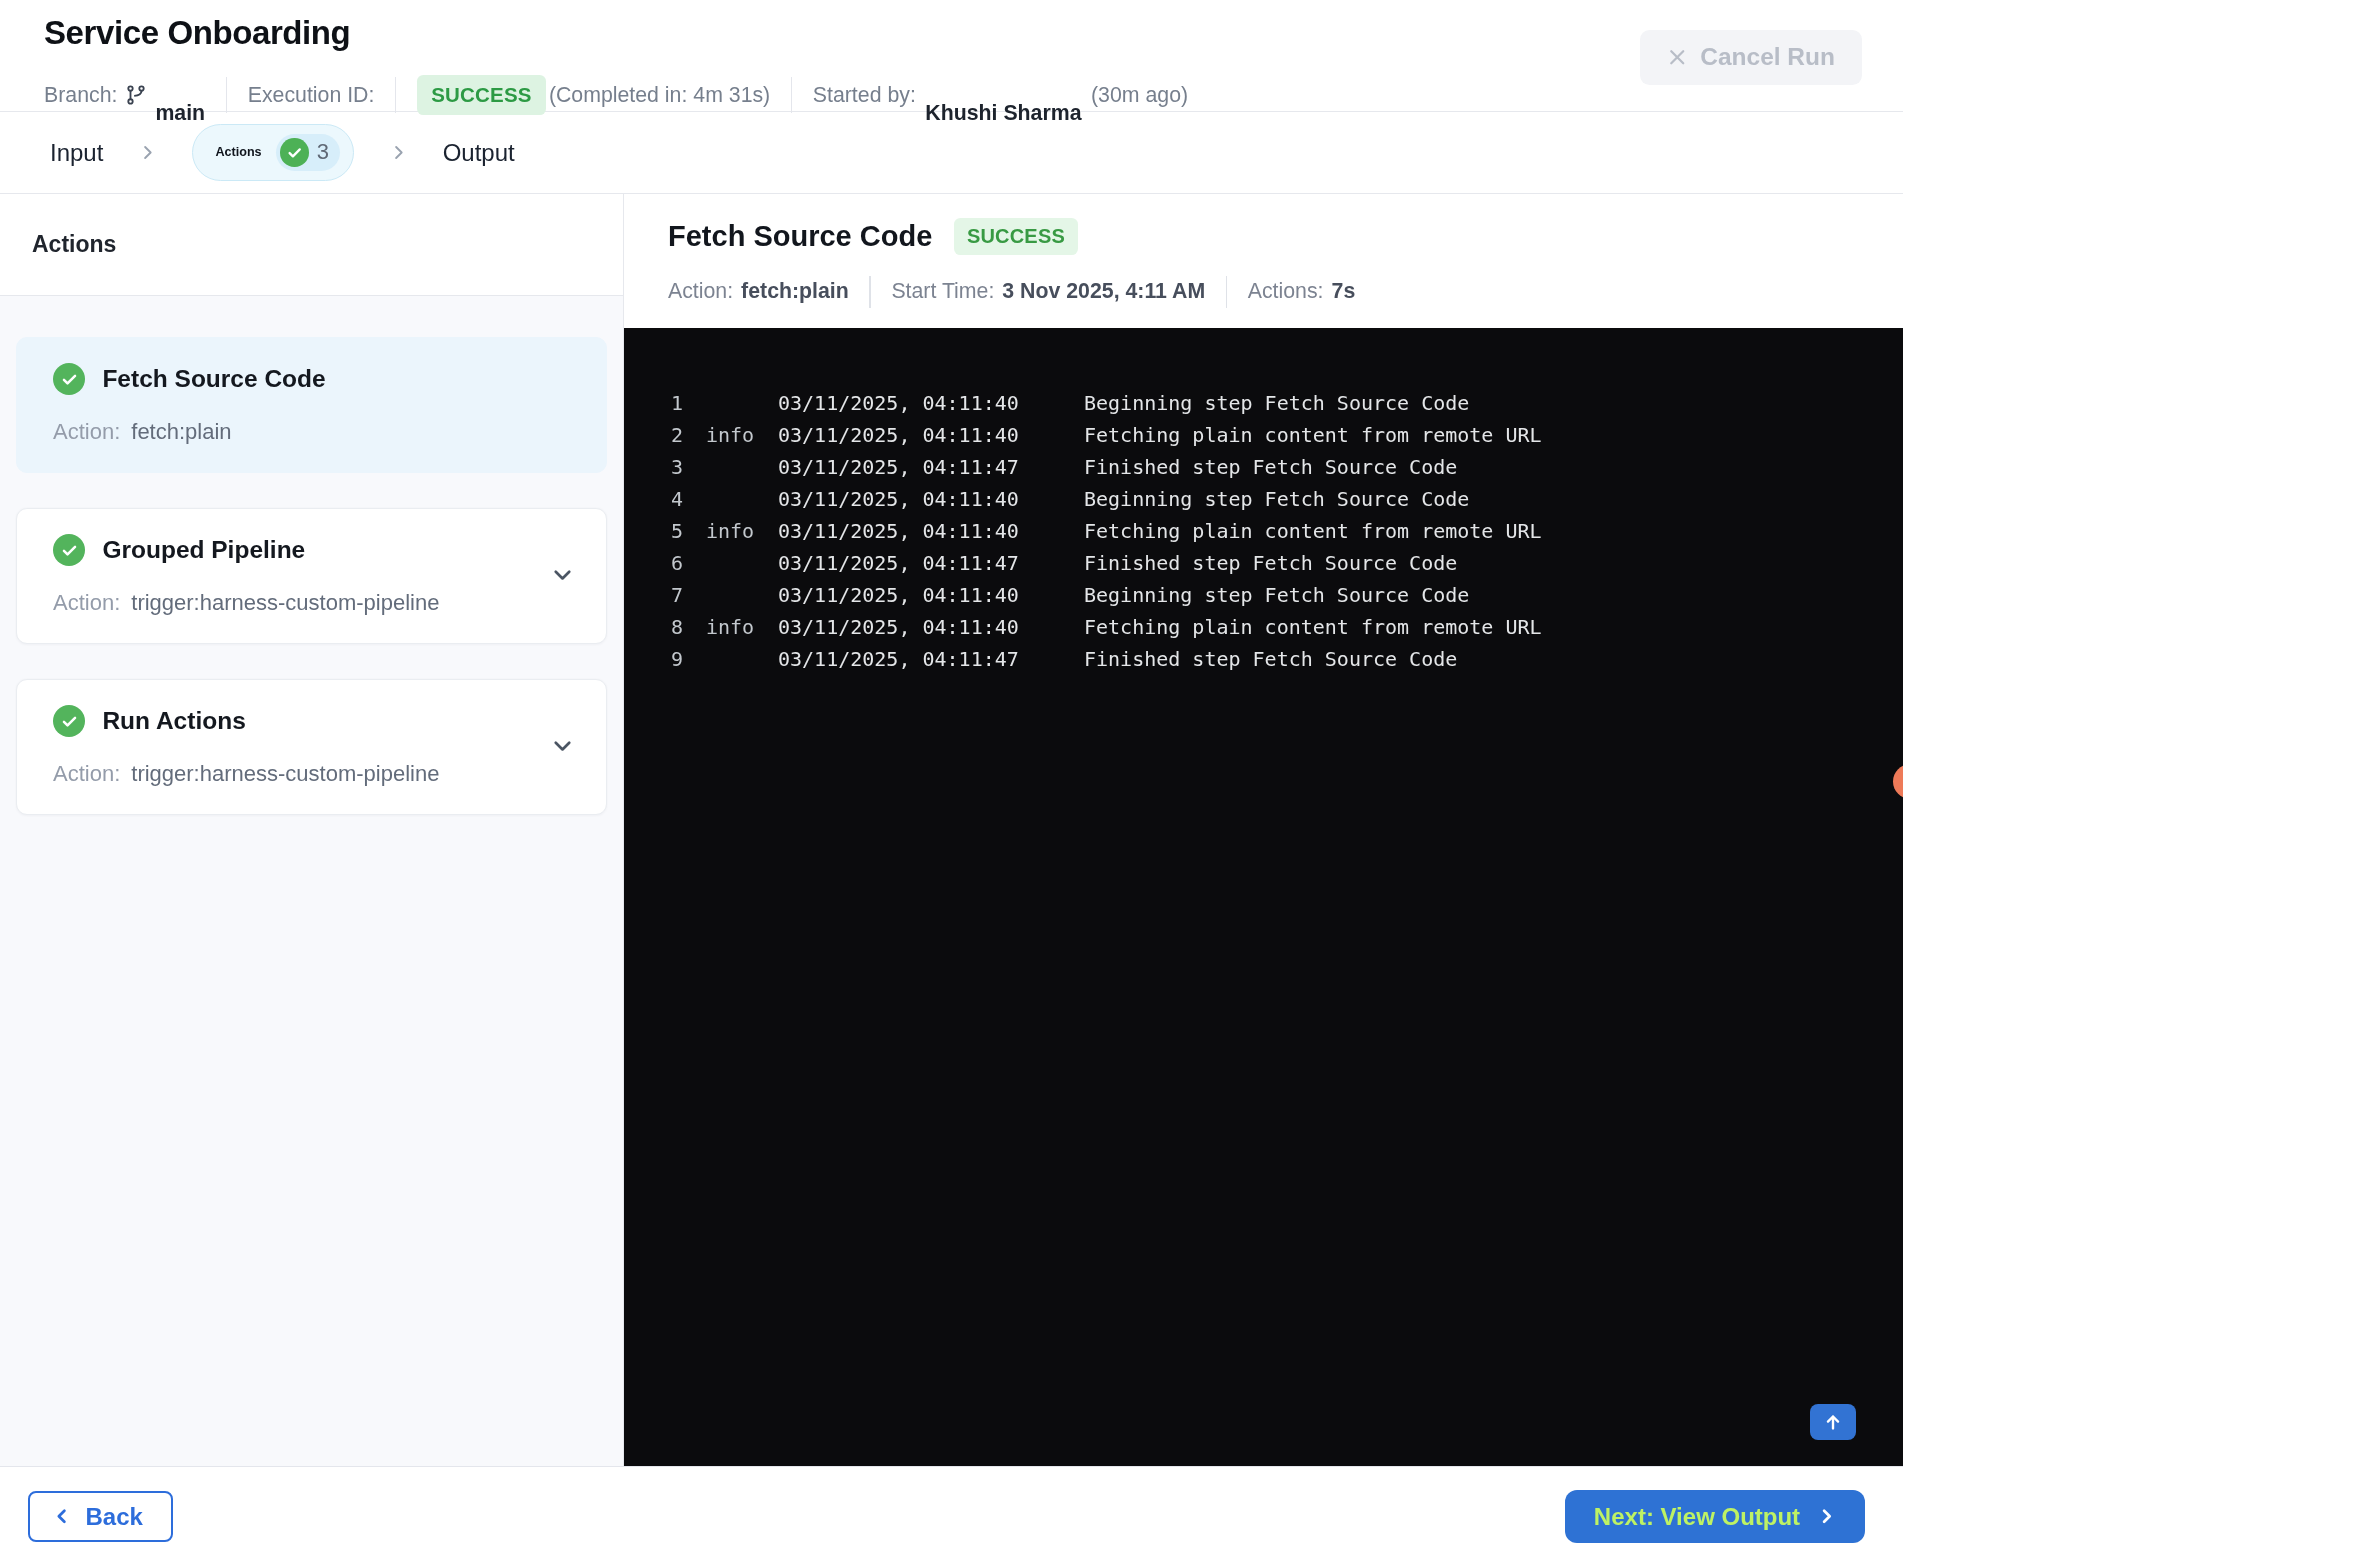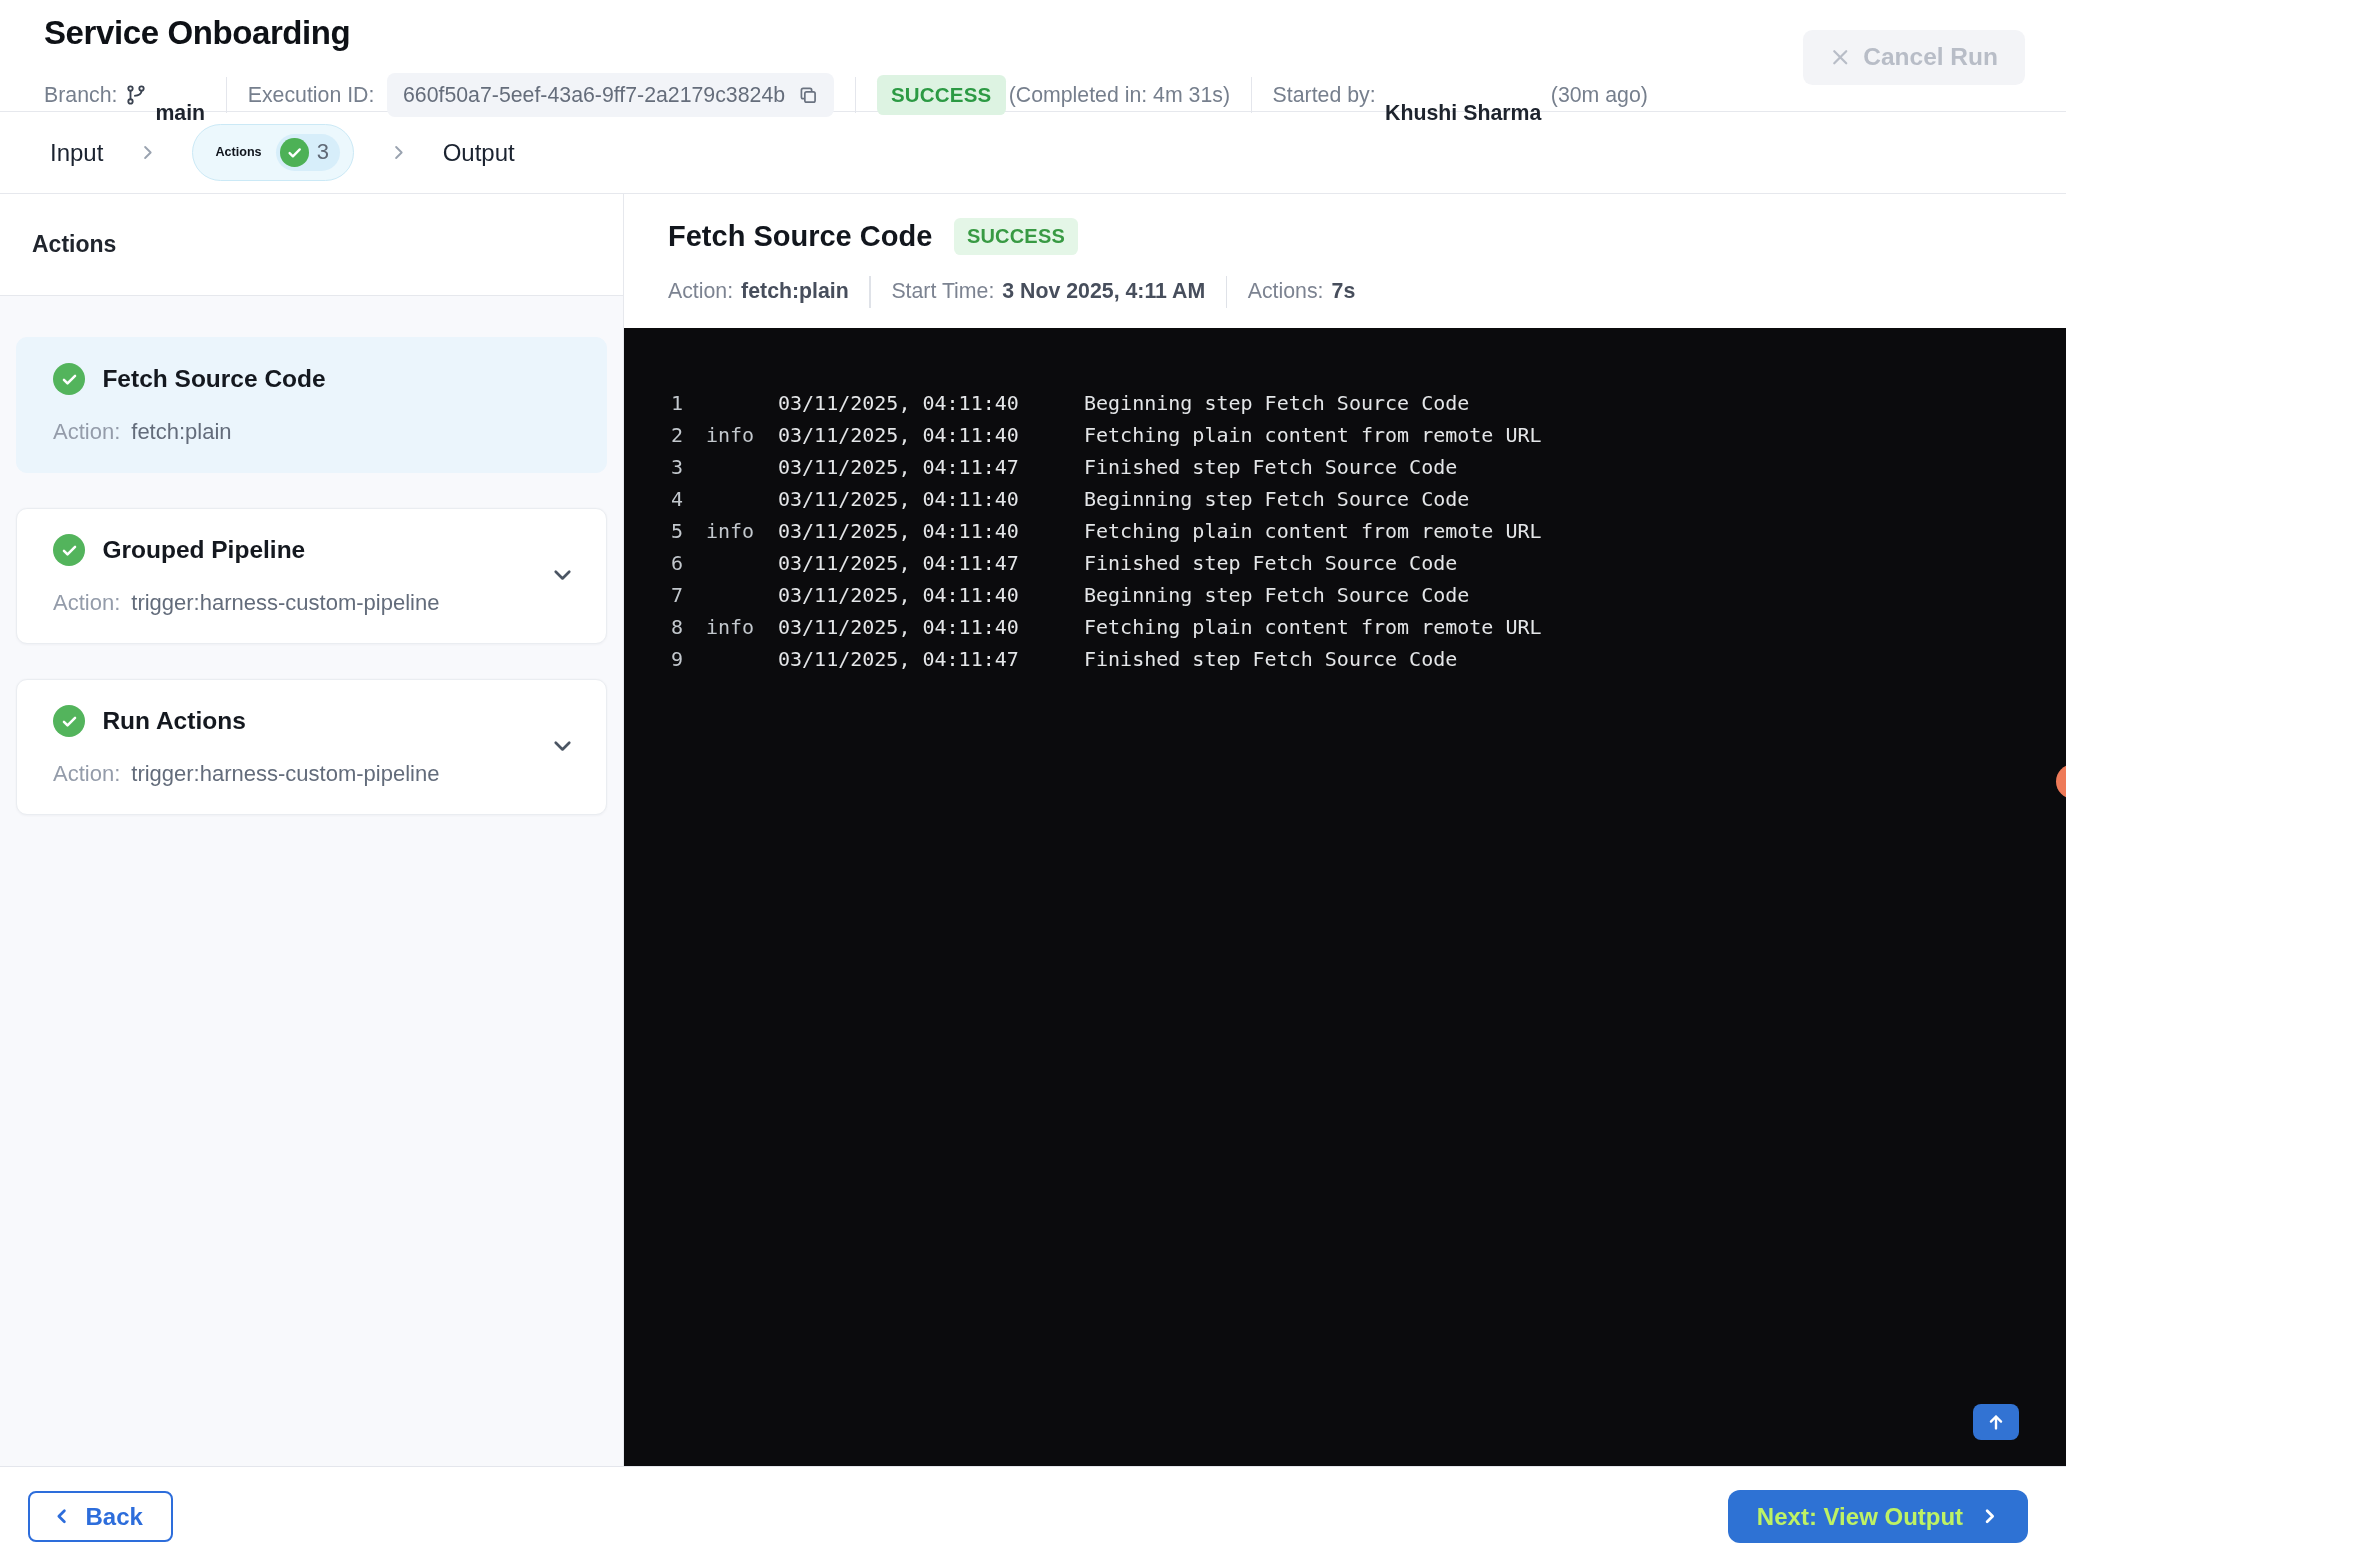--- a/index.html
+++ b/index.html
@@ -1,18 +1,18 @@
 <!DOCTYPE html>
 <html style="font-size:12.6px"><head>
 <meta charset="utf-8">
 <style>
   * { margin:0; padding:0; box-sizing:border-box; }
   html,body { background:#ffffff; }
   .app {
-    position:relative; width:2066px; height:1565px; overflow:hidden;
+    position:relative; width:1903px; height:1565px; overflow:hidden;
     background:#ffffff; font-family:"Liberation Sans", sans-serif; color:#15191f;
   }
 
   
   .topbar { position:relative; height:111px; padding:14.2px 0 0 44px; }
   .page-title { font-size:33px; font-weight:700; color:#0e1116; letter-spacing:-0.4px; }
   .meta-row { display:flex; align-items:center; margin-top:12.6px; font-size:21.3px; color:#767f8d; }
   .meta-label { color:#767f8d; }
   .meta-strong { color:#1d232d; font-weight:600;margin-top:36px; }
   .vdiv { width:1.6px; height:36px; background:#e4e6ec; margin:0 20.5px; flex:0 0 auto; }
@@ -133,29 +133,20 @@
               <circle cx="18" cy="5" r="2.4"></circle>
               <circle cx="6" cy="19" r="2.4"></circle>
             <path d="M6 7.5v9M18 7.5c0 4-4 5-8 5.5"></path>
           </svg>
         </span>
         <span class="meta-strong">main</span>
       </div>
       <span class="vdiv"></span>
       <div class="exec-wrap">
         <span class="meta-label">Execution ID:</span>
-        <span class="exec-pill">
-          <span>660f50a7-5eef-43a6-9ff7-2a2179c3824b</span>
-          <span class="copy-icon">
-            <svg width="20.5" height="20.5" viewBox="0 0 24 24" fill="none" stroke="#6a7280" stroke-width="2">
-              <rect x="8" y="8" width="12" height="12" rx="2"></rect>
-                <path d="M16 8V6a2 2 0 0 0-2-2H6a2 2 0 0 0-2 2v8a2 2 0 0 0 2 2h2"></path>
-            </svg>
-          </span>
-        </span>
       </div>
       <span class="vdiv"></span>
       <span class="status-badge">SUCCESS</span>
       <span class="completed-in">(Completed in: 4m 31s)</span>
       <span class="vdiv"></span>
       <div class="started-wrap">
         <span class="meta-label">Started by:</span>
         <span class="meta-strong">Khushi Sharma</span>
         <span class="meta-label">(30m ago)</span>
       </div>

